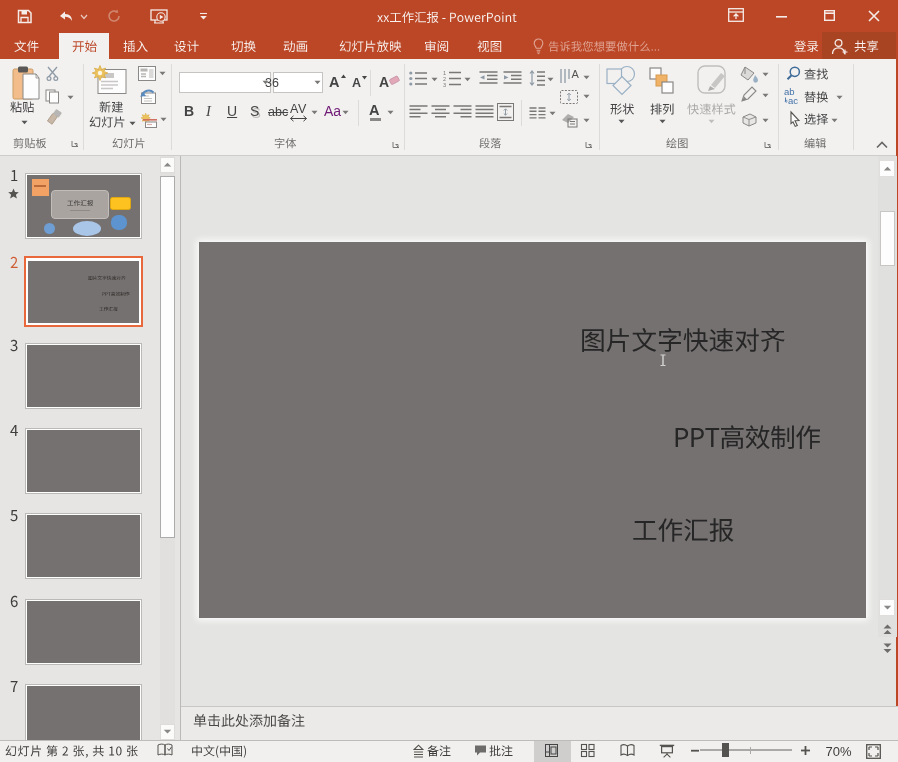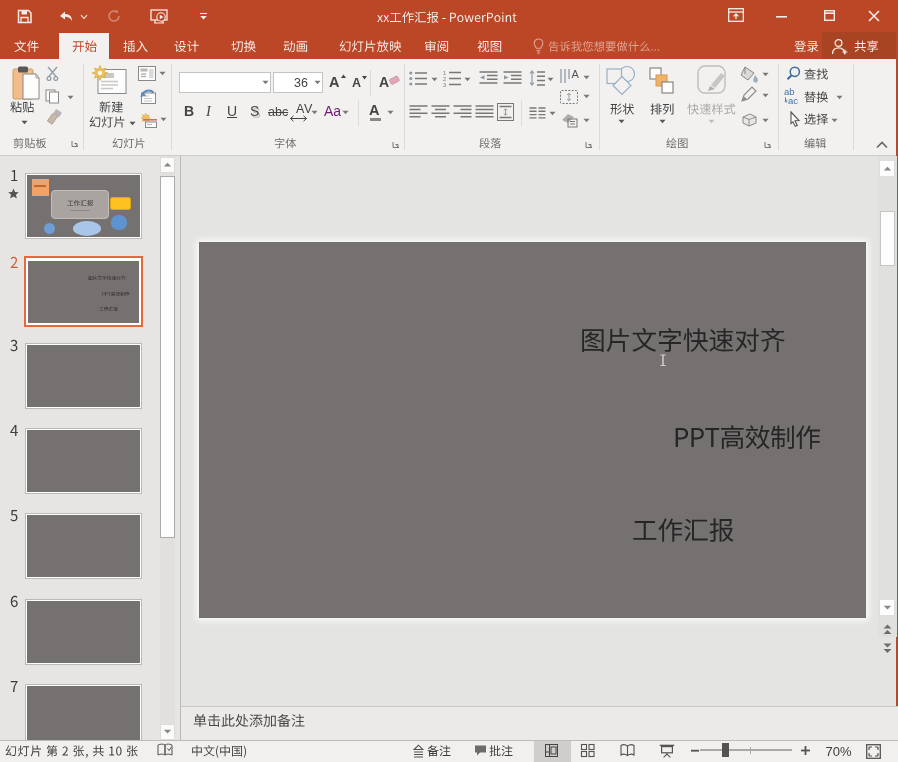--- a/index.html
+++ b/index.html
@@ -187,21 +187,21 @@
       <path d="M0.5 0.8 L3.5 4.2 L6.5 0.8 z" fill="#7a7876"></path>
     </svg>
 <svg class="t" style="left:112.2px;top:133.6px" width="36" height="19">
       <path transform="translate(0,13.4)" d="M5.3 -8.3V-7.5H9.5C9.4 -2.7 9.2 -0.9 8.8 -0.5C8.7 -0.3 8.6 -0.3 8.4 -0.3C8.1 -0.3 7.4 -0.3 6.7 -0.3C6.8 -0.1 6.9 0.2 6.9 0.5C7.6 0.5 8.3 0.6 8.7 0.5C9.1 0.5 9.4 0.4 9.6 0C10.1 -0.5 10.2 -2.4 10.4 -7.9C10.4 -8 10.4 -8.3 10.4 -8.3ZM1 0C1.2 -0.1 1.7 -0.2 5 -0.8C5.2 -0.4 5.3 0.1 5.4 0.4L6.1 0.1C5.9 -0.8 5.3 -2.2 4.8 -3.2L4.1 -3C4.3 -2.5 4.5 -2.1 4.7 -1.6L2.1 -1.1C3.3 -2.6 4.4 -4.4 5.4 -6.2L4.6 -6.6C4.4 -6.2 4.1 -5.7 3.9 -5.3L1.8 -5.2C2.5 -6.2 3.3 -7.7 3.9 -9L3 -9.4C2.5 -7.9 1.6 -6.2 1.3 -5.8C1 -5.4 0.8 -5.1 0.6 -5C0.7 -4.8 0.8 -4.4 0.9 -4.2C1.1 -4.3 1.4 -4.3 3.5 -4.5C2.7 -3.2 2 -2.2 1.7 -1.8C1.2 -1.3 0.9 -0.9 0.7 -0.8C0.8 -0.6 0.9 -0.2 1 0Z M12.3 -7.1C12.3 -6.2 12.1 -5.1 11.8 -4.4L12.5 -4.1C12.8 -4.9 12.9 -6.1 13 -7ZM15.5 -7.3C15.3 -6.6 14.9 -5.6 14.6 -5L15.2 -4.7C15.5 -5.3 15.8 -6.2 16.2 -7ZM13.7 -9.4V-5.8C13.7 -3.7 13.5 -1.4 11.7 0.3C11.9 0.4 12.2 0.7 12.3 0.9C13.3 -0 13.8 -1.1 14.1 -2.3C14.6 -1.7 15.3 -1 15.6 -0.5L16.1 -1.2C15.8 -1.5 14.7 -2.7 14.3 -3.1C14.4 -4 14.5 -4.9 14.5 -5.8V-9.4ZM16.2 -8.5V-7.7H19.1V-0.3C19.1 -0.1 19 -0.1 18.8 -0.1C18.6 -0 17.8 -0 16.9 -0.1C17.1 0.2 17.2 0.6 17.3 0.8C18.3 0.8 19 0.8 19.5 0.7C19.9 0.5 20 0.2 20 -0.3V-7.7H22V-8.5Z M24.4 -9.1V-5.4C24.4 -3.4 24.3 -1.3 22.8 0.3C23 0.4 23.3 0.7 23.5 0.9C24.5 -0.2 25 -1.6 25.2 -3H29.9V0.9H30.8V-3.9H25.2C25.3 -4.4 25.3 -4.9 25.3 -5.4V-5.6H32.5V-6.5H29.4V-9.4H28.5V-6.5H25.3V-9.1Z" fill="#6e6c6a"></path>
     </svg>
 <div class="abs" style="left:179px;top:72px;width:92px;height:21px;background:#fff;border:1px solid #c6c4c2"></div>
 <svg class="i" style="left:261.5px;top:80px" width="7" height="5" viewBox="0 0 7 5">
       <path d="M0.5 0.8 L3.5 4.2 L6.5 0.8 z" fill="#7a7876"></path>
     </svg>
 <div class="abs" style="left:273px;top:72px;width:50px;height:21px;background:#fff;border:1px solid #c6c4c2"></div>
-<div class="abs" style="left:294px;top:75.5px;font-size:12.5px;color:#444">36</div>
+<div class="abs" style="left:265px;top:75.5px;font-size:12.5px;color:#444">36</div>
 <svg class="i" style="left:313.5px;top:80px" width="7" height="5" viewBox="0 0 7 5">
       <path d="M0.5 0.8 L3.5 4.2 L6.5 0.8 z" fill="#7a7876"></path>
     </svg>
 <div class="abs" style="left:329px;top:74px;font-size:14.5px;color:#444;font-weight:bold;letter-spacing:0">A</div>
 <svg class="i" style="left:340px;top:73px" width="7" height="7" viewBox="0 0 7 7">
       <path d="M1 5 L3.5 1.5 L6 5" fill="#444"></path>
     </svg>
 <div class="abs" style="left:352px;top:76px;font-size:12.5px;color:#444;font-weight:bold">A</div>
 <svg class="i" style="left:361px;top:74px" width="7" height="7" viewBox="0 0 7 7">
       <path d="M1 2 L3.5 5.5 L6 2" fill="#444"></path>
@@ -209,21 +209,21 @@
 <div class="abs" style="left:370px;top:70px;width:1px;height:26px;background:#dddbd9;"></div>
 <div class="abs" style="left:379px;top:74px;font-size:14px;color:#444;font-weight:bold">A</div>
 <svg class="i" style="left:389px;top:75px" width="11" height="9" viewBox="0 0 11 9">
       <rect x="1" y="2.5" width="9" height="5.5" rx="1" fill="#e2a8b8" stroke="#c08ba0" stroke-width="0.7" transform="rotate(-28 5.5 5.5)"></rect>
     </svg>
 <div class="abs" style="left:184px;top:103px;font-size:14px;color:#444;font-weight:bold">B</div>
 <div class="abs" style="left:206px;top:103px;font-size:14.5px;color:#444;font-style:italic;font-family:'Liberation Serif',serif">I</div>
 <div class="abs" style="left:227px;top:103px;font-size:14px;color:#444;text-decoration:underline">U</div>
 <div class="abs" style="left:250px;top:103px;font-size:14px;color:#444;text-shadow:1.5px 1.5px 0 #c0bebc">S</div>
 <div class="abs" style="left:268px;top:105px;font-size:12.5px;color:#444;text-decoration:line-through">abc</div>
-<div class="abs" style="left:296px;top:102px;font-size:12.5px;color:#444;letter-spacing:0.5px">AV</div>
+<div class="abs" style="left:290px;top:102px;font-size:12.5px;color:#444;letter-spacing:0.5px">AV</div>
 <svg class="i" style="left:290px;top:115px" width="18" height="7" viewBox="0 0 18 7">
       <path d="M0.5 3.5h16" stroke="#444" stroke-width="1"></path>
       <path d="M3.5 0.8 L0.5 3.5 L3.5 6.2 M13.5 0.8 L16.5 3.5 L13.5 6.2" fill="none" stroke="#444" stroke-width="1"></path>
     </svg>
 <svg class="i" style="left:311px;top:110px" width="7" height="5" viewBox="0 0 7 5">
       <path d="M0.5 0.8 L3.5 4.2 L6.5 0.8 z" fill="#7a7876"></path>
     </svg>
 <div class="abs" style="left:324px;top:103px;font-size:14px;color:#701a75">Aa</div>
 <svg class="i" style="left:342px;top:110px" width="7" height="5" viewBox="0 0 7 5">
       <path d="M0.5 0.8 L3.5 4.2 L6.5 0.8 z" fill="#7a7876"></path>

